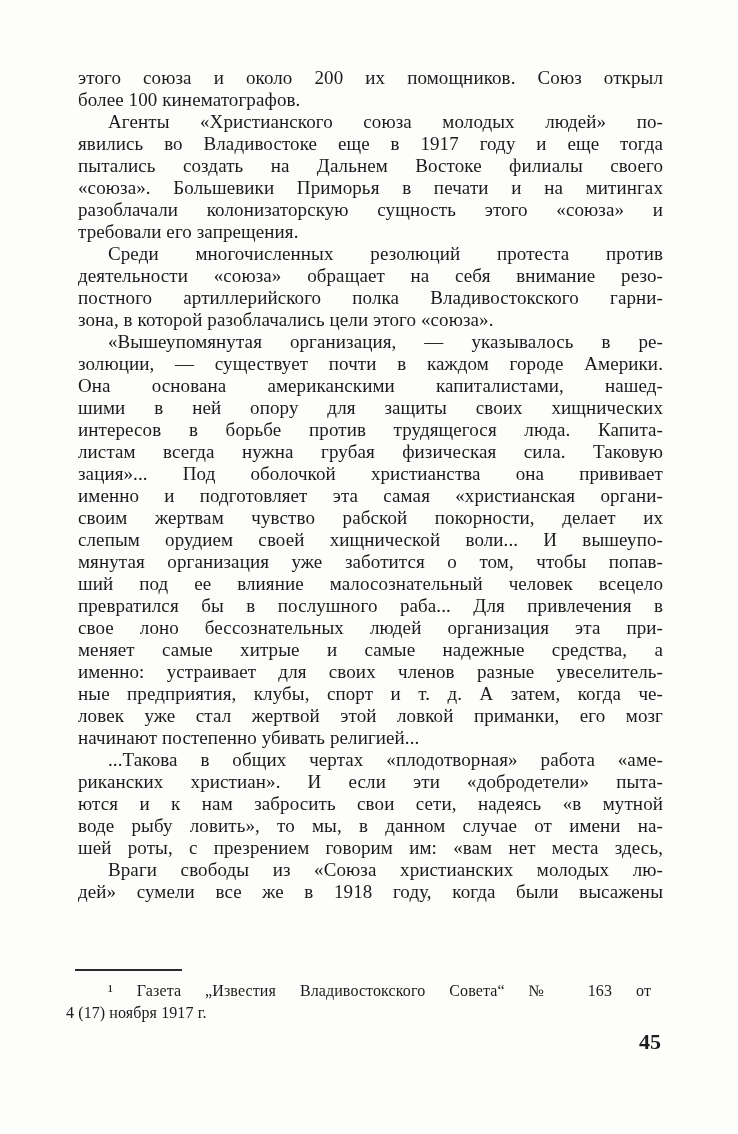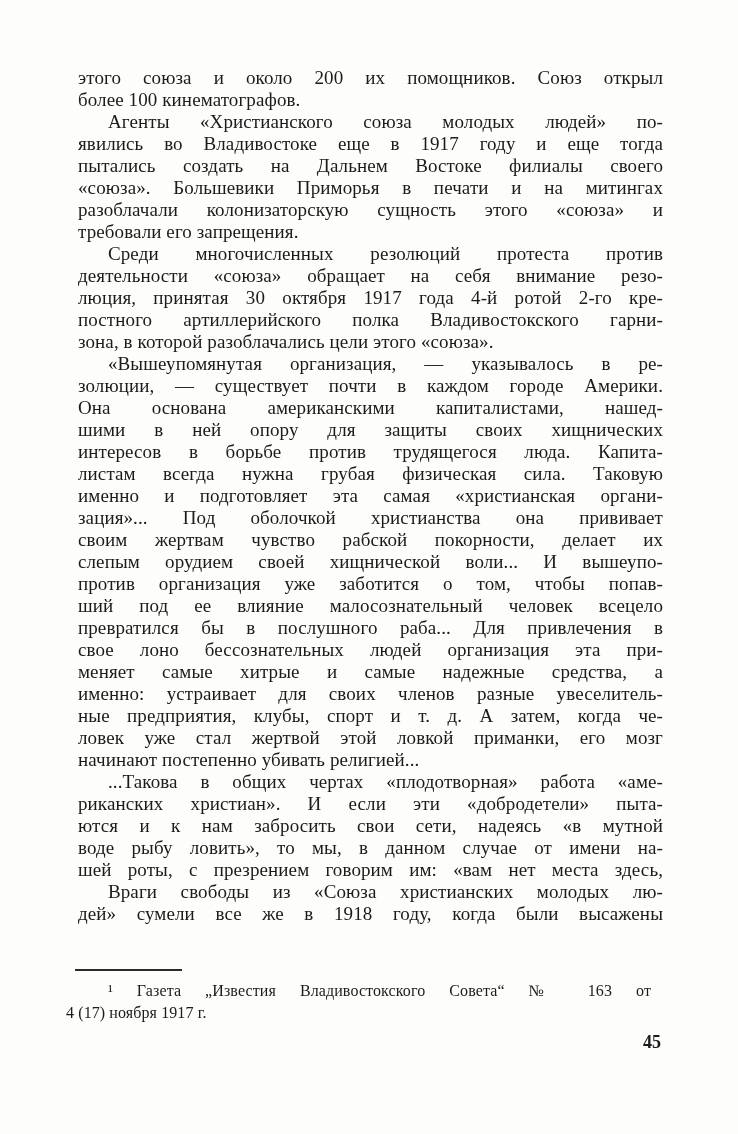--- a/index.html
+++ b/index.html
@@ -63,54 +63,53 @@
     text-indent: 42px;
     text-align-last: justify;
   }
   .fn-line.fn-last {
     text-align-last: left;
   }
   .page-number {
     position: absolute;
     top: 1031px;
     right: 77px;
-    font-size: 18px;
+    font-size: 22px;
     line-height: 22px;
     font-weight: 700;
   }
 </style>
 </head>
 <body style="--paper: #fdfdfb; --ink: #1b1b1b;">
 
 <div class="page">
   <div class="body-text">
       <div class="line">этого союза и около 200 их помощников. Союз открыл</div>
       <div class="line para-end">более 100 кинематографов.</div>
       <div class="line para-start">Агенты «Христианского союза молодых людей» по-</div>
       <div class="line">явились во Владивостоке еще в 1917 году и еще тогда</div>
       <div class="line">пытались создать на Дальнем Востоке филиалы своего</div>
       <div class="line">«союза». Большевики Приморья в печати и на митингах</div>
       <div class="line">разоблачали колонизаторскую сущность этого «союза» и</div>
       <div class="line para-end">требовали его запрещения.</div>
       <div class="line para-start">Среди многочисленных резолюций протеста против</div>
       <div class="line">деятельности «союза» обращает на себя внимание резо-</div>
-      <div class="line">люция, принятая 30 октября 1917 года 4-й ротой 2-го кре-</div>
       <div class="line">постного артиллерийского полка Владивостокского гарни-</div>
       <div class="line para-end">зона, в которой разоблачались цели этого «союза».</div>
       <div class="line para-start">«Вышеупомянутая организация, — указывалось в ре-</div>
       <div class="line">золюции, — существует почти в каждом городе Америки.</div>
       <div class="line">Она основана американскими капиталистами, нашед-</div>
       <div class="line">шими в ней опору для защиты своих хищнических</div>
       <div class="line">интересов в борьбе против трудящегося люда. Капита-</div>
       <div class="line">листам всегда нужна грубая физическая сила. Таковую</div>
+      <div class="line">зация»... Под оболочкой христианства она прививает</div>
       <div class="line">именно и подготовляет эта самая «христианская органи-</div>
-      <div class="line">зация»... Под оболочкой христианства она прививает</div>
       <div class="line">своим жертвам чувство рабской покорности, делает их</div>
       <div class="line">слепым орудием своей хищнической воли... И вышеупо-</div>
-      <div class="line">против организация уже заботится о том, чтобы попав-</div>
+      <div class="line">мянутая организация уже заботится о том, чтобы попав-</div>
       <div class="line">ший под ее влияние малосознательный человек всецело</div>
       <div class="line">превратился бы в послушного раба... Для привлечения в</div>
       <div class="line">свое лоно бессознательных людей организация эта при-</div>
       <div class="line">меняет самые хитрые и самые надежные средства, а</div>
       <div class="line">именно: устраивает для своих членов разные увеселитель-</div>
       <div class="line">ные предприятия, клубы, спорт и т. д. А затем, когда че-</div>
       <div class="line">ловек уже стал жертвой этой ловкой приманки, его мозг</div>
       <div class="line para-end">начинают постепенно убивать религией...</div>
       <div class="line para-start">...Такова в общих чертах «плодотворная» работа «аме-</div>
       <div class="line">риканских христиан». И если эти «добродетели» пыта-</div>

